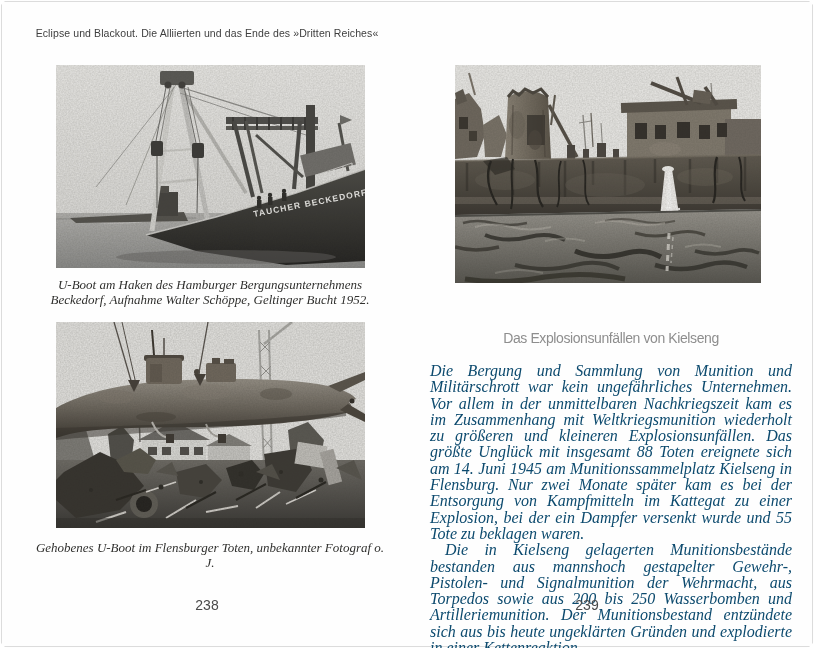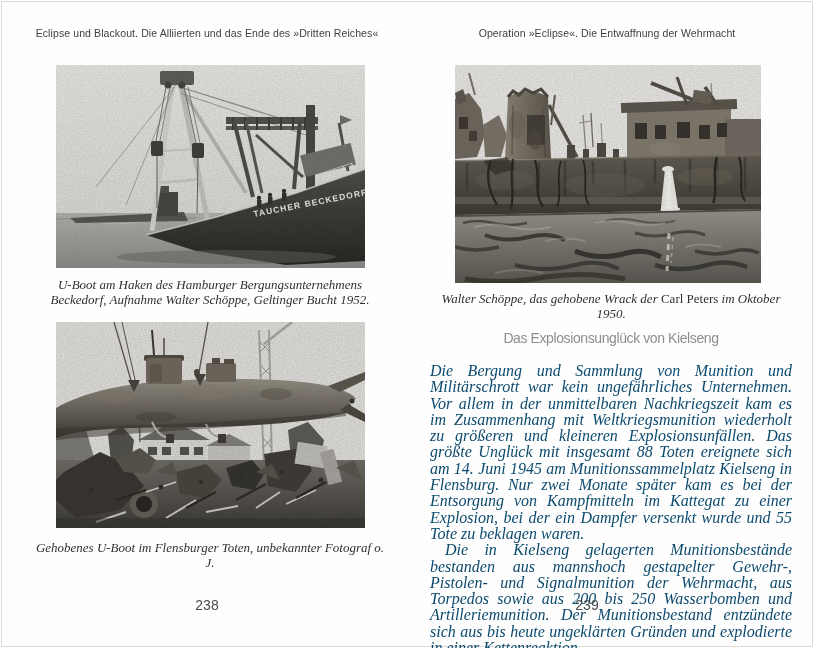--- a/index.html
+++ b/index.html
@@ -1,18 +1,18 @@
 <!DOCTYPE html>
 <html lang="de"><head>
 <meta charset="utf-8">
 <style>
   html,body{margin:0;padding:0;background:#ffffff;}
   .sheet{
     position:relative;width:814px;height:648px;background:#fefefe;
-    font-family:"Liberation Serif", serif;color:#2e2a27;overflow:hidden;
+    font-family:"Liberation Serif", serif;color:#2e2a27;overflow:hidden;border-radius:9px;
   }
   .edge{position:absolute;inset:1px;border:1px solid #dcdcdc;pointer-events:none;}
   .running-head{
     position:absolute;top:27px;height:15px;text-align:center;
     font-family:"Liberation Sans", sans-serif;font-size:10.5px;color:#3e3e3e;
     letter-spacing:0.1px;white-space:nowrap;
   }
   .rh-left{left:24px;width:366px;}
   .rh-right{left:424px;width:366px;}
   .photo{position:absolute;overflow:hidden;background:#e6e5e2;}
@@ -55,21 +55,20 @@
   <svg width="0" height="0" style="position:absolute" aria-hidden="true">
     <defs>
       <filter id="grainF" x="0%" y="0%" width="100%" height="100%">
         <feTurbulence type="fractalNoise" baseFrequency="0.7" numOctaves="2" seed="7" stitchTiles="stitch"></feTurbulence>
         <feColorMatrix type="matrix" values="0 0 0 0 0.05  0 0 0 0 0.05  0 0 0 0 0.04  0 0 0 0.6 0"></feColorMatrix>
       </filter>
     </defs>
   </svg>
 
   <div class="running-head rh-left">Eclipse und Blackout. Die Alliierten und das Ende des »Dritten Reiches«</div>
-  <div class="running-head rh-right">Operation »Eclipse«. Die Entwaffnung der Wehrmacht</div>
 
   <div class="photo ph1">
     <svg viewBox="0 0 309 203" preserveAspectRatio="none">
       <defs>
         <linearGradient id="p1sky" x1="0" y1="0" x2="0" y2="1">
             <stop offset="0" stop-color="#e9e8e5"></stop>
             <stop offset="1" stop-color="#dcdbd8"></stop>
           </linearGradient>
         <linearGradient id="p1water" x1="0" y1="0" x2="0" y2="1">
             <stop offset="0" stop-color="#b1b0ad"></stop>
@@ -355,23 +354,22 @@
         <path d="M140,158 q16,-4 34,0 t36,0" stroke="#b7b3ab" stroke-width="1.8" opacity=".45"></path>
         <path d="M90,176 q20,-5 40,0" stroke="#b7b3ab" stroke-width="2" opacity=".4"></path>
         <path d="M230,182 q18,-5 36,0" stroke="#b7b3ab" stroke-width="2" opacity=".4"></path>
         <path d="M40,208 q24,-6 48,0" stroke="#aaa69e" stroke-width="2" opacity=".35"></path>
       </g>
       <line x1="214" y1="168" x2="212" y2="206" stroke="#d9d6cf" stroke-width="3" stroke-dasharray="6 5" opacity=".8"></line>
       <line x1="218" y1="172" x2="216" y2="198" stroke="#d9d6cf" stroke-width="1.5" stroke-dasharray="4 4" opacity=".6"></line>
       <rect width="306" height="218" filter="url(#grainF)" opacity=".35"></rect>
     </svg>
   </div>
-  <div class="caption cap3"><span>Walter Schöppe, das gehobene Wrack der </span><span class="roman">Carl Peters</span><span> im Oktober 1950.</span></div>
-
-  <div class="section-heading">Das Explosionsunglück von Kielseng</div>
+
+  <div class="section-heading">Das Explosionsunfällen von Kielseng</div>
 
   <div class="bodytext">
     <p>Die Bergung und Sammlung von Munition und Militärschrott war kein ungefährliches Unternehmen. Vor allem in der unmittelbaren Nachkriegszeit kam es im Zusammenhang mit Weltkriegsmunition wiederholt zu größeren und kleineren Explosionsunfällen. Das größte Unglück mit insgesamt 88 Toten ereignete sich am 14. Juni 1945 am Munitionssammelplatz Kielseng in Flensburg. Nur zwei Monate später kam es bei der Entsorgung von Kampfmitteln im Kattegat zu einer Explosion, bei der ein Dampfer versenkt wurde und 55 Tote zu beklagen waren.</p>
     <p>Die in Kielseng gelagerten Munitionsbestände bestanden aus mannshoch gestapelter Gewehr-, Pistolen- und Signalmunition der Wehrmacht, aus Torpedos sowie aus 200 bis 250 Wasserbomben und Artilleriemunition. Der Munitionsbestand entzündete sich aus bis heute ungeklärten Gründen und explodierte in einer Kettenreaktion.</p>
   </div>
 
   <div class="page-number pn-right">239</div>
 </div>
 
 </body></html>

